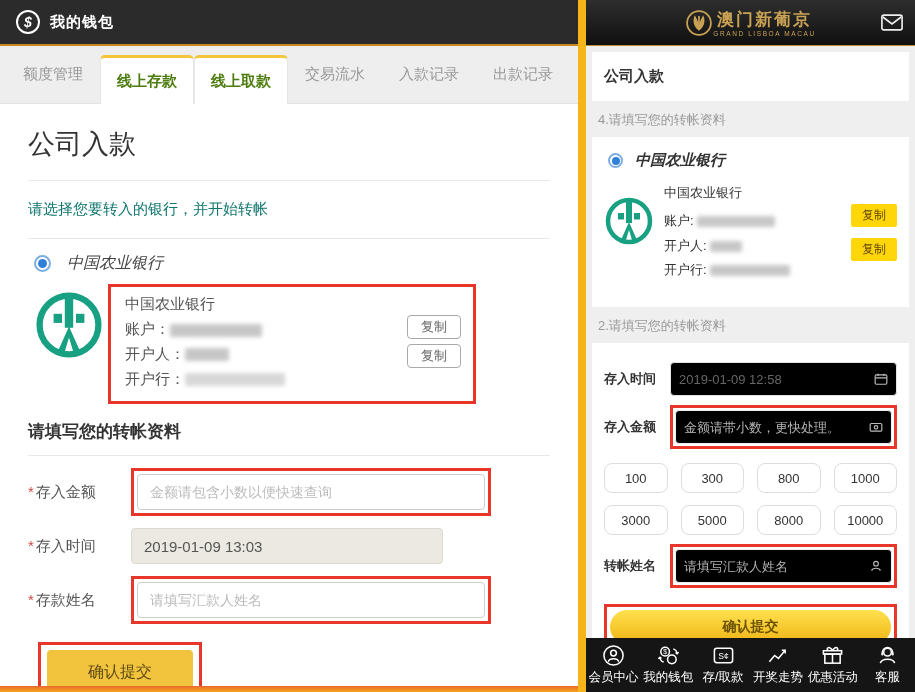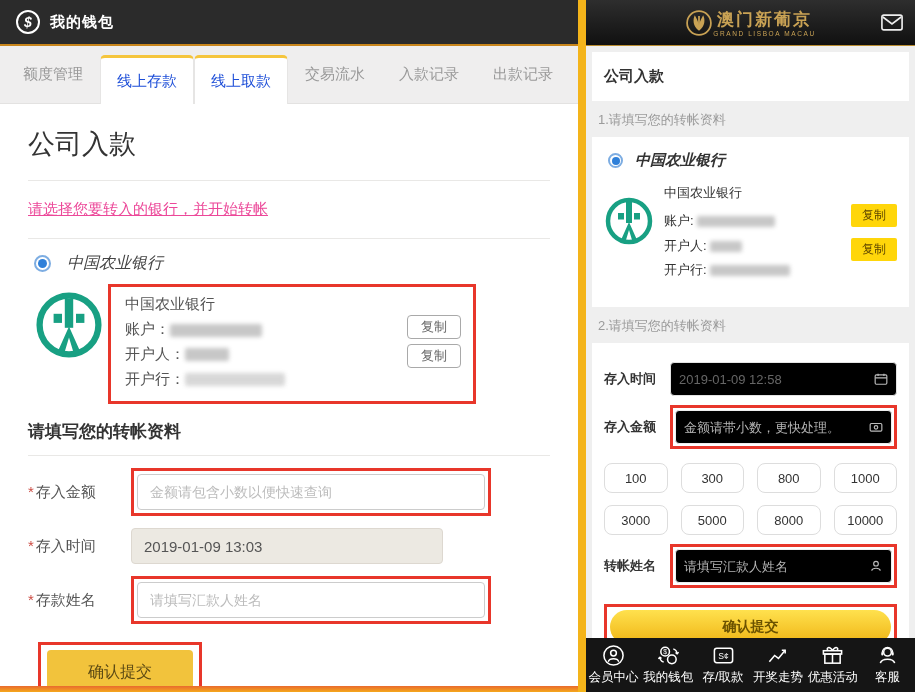--- a/index.html
+++ b/index.html
@@ -8,26 +8,26 @@
   .stage { width:915px; height:692px; display:flex; position:relative; overflow:hidden; background:#fff; }
 
   
   .left-panel { width:578px; height:692px; display:flex; flex-direction:column; position:relative; background:#fff; }
   .l-header { height:46px; background:#2b2b2b; border-bottom:2px solid #c9861c; display:flex; align-items:center; padding:0 16px; gap:10px; flex:none; }
   .coin-icon { width:24px; height:24px; border:2px solid #fff; border-radius:50%; color:#fff; font-size:14px; font-weight:bold; display:flex; align-items:center; justify-content:center; font-style:italic; }
   .l-header-title { color:#fff; font-size:15px; font-weight:bold; letter-spacing:1px; }
 
   .tabs { height:58px; background:#efeeee; border-bottom:1px solid #e3e2e1; display:flex; align-items:stretch; padding-left:6px; flex:none; }
   .tab { min-width:94px; display:flex; align-items:center; justify-content:center; font-size:15px; color:#999; cursor:pointer; }
-  .tab.raised { background:#fff; border:1px solid #e6e5e4; border-bottom:none; border-top:3px solid #f5c53c; border-radius:5px 5px 0 0; margin-top:8px; position:relative; top:1px; color:#1d4ed8; }
+  .tab.raised { background:#fff; border:1px solid #e6e5e4; border-bottom:none; border-top:3px solid #f5c53c; border-radius:5px 5px 0 0; margin-top:8px; position:relative; top:1px; color:#4d7c0f;font-weight:bold; }
 
   .l-content { flex:1; padding:0 28px; position:relative; }
   .page-title { font-size:27px; color:#333; font-weight:400; margin:22px 0 18px; }
   .hr { border-top:1px solid #e9e8e6; }
-  .hint { font-size:15px; color:#ec4899; margin:19px 0;text-decoration:underline; }
+  .hint { font-size:15px; color:#0f766e; margin:19px 0; }
 
   .radio-row { display:flex; align-items:center; gap:16px; margin:14px 0 10px 6px; }
   .radio { width:17px; height:17px; border:2px solid #7dade2; border-radius:50%; display:flex; align-items:center; justify-content:center; background:#fff; }
   .radio-dot { width:9px; height:9px; border-radius:50%; background:#2f80d9; }
   .bank-radio-label { font-style:italic; font-size:16px; color:#444; }
 
   .bank-row { display:flex; align-items:flex-start; gap:4px; margin:2px 0 14px 6px; }
   .bank-logo-l { flex:none; margin-top:6px; }
   .bank-info { position:relative; border:3px solid #e8362a; padding:8px 14px 10px; width:368px; }
   .bank-name-l { font-size:15px; color:#555; margin-bottom:3px; }
@@ -200,21 +200,21 @@
         <rect x="1" y="1" width="22" height="16" rx="2" fill="none" stroke="#eee" stroke-width="1.8"></rect>
         <path d="M2 3 L12 10.5 L22 3" fill="none" stroke="#eee" stroke-width="1.8"></path>
       </svg>
     </div>
 
     <div class="r-body">
       <div class="card" style="padding:15px 12px">
         <span style="font-size:15px;font-weight:bold;color:#333">公司入款</span>
       </div>
 
-      <div class="section-label">1.请填写您的转帐资料</div>
+      <div class="section-label">4.请填写您的转帐资料</div>
 
       <div class="card">
         <div class="m-radio-row">
           <span class="m-radio">
               <span class="m-radio-dot"></span>
             </span>
           <span class="m-bank-label">中国农业银行</span>
         </div>
         <div class="m-bank">
           <svg width="50" height="50" viewBox="0 0 100 100" style="margin-top:12px">

